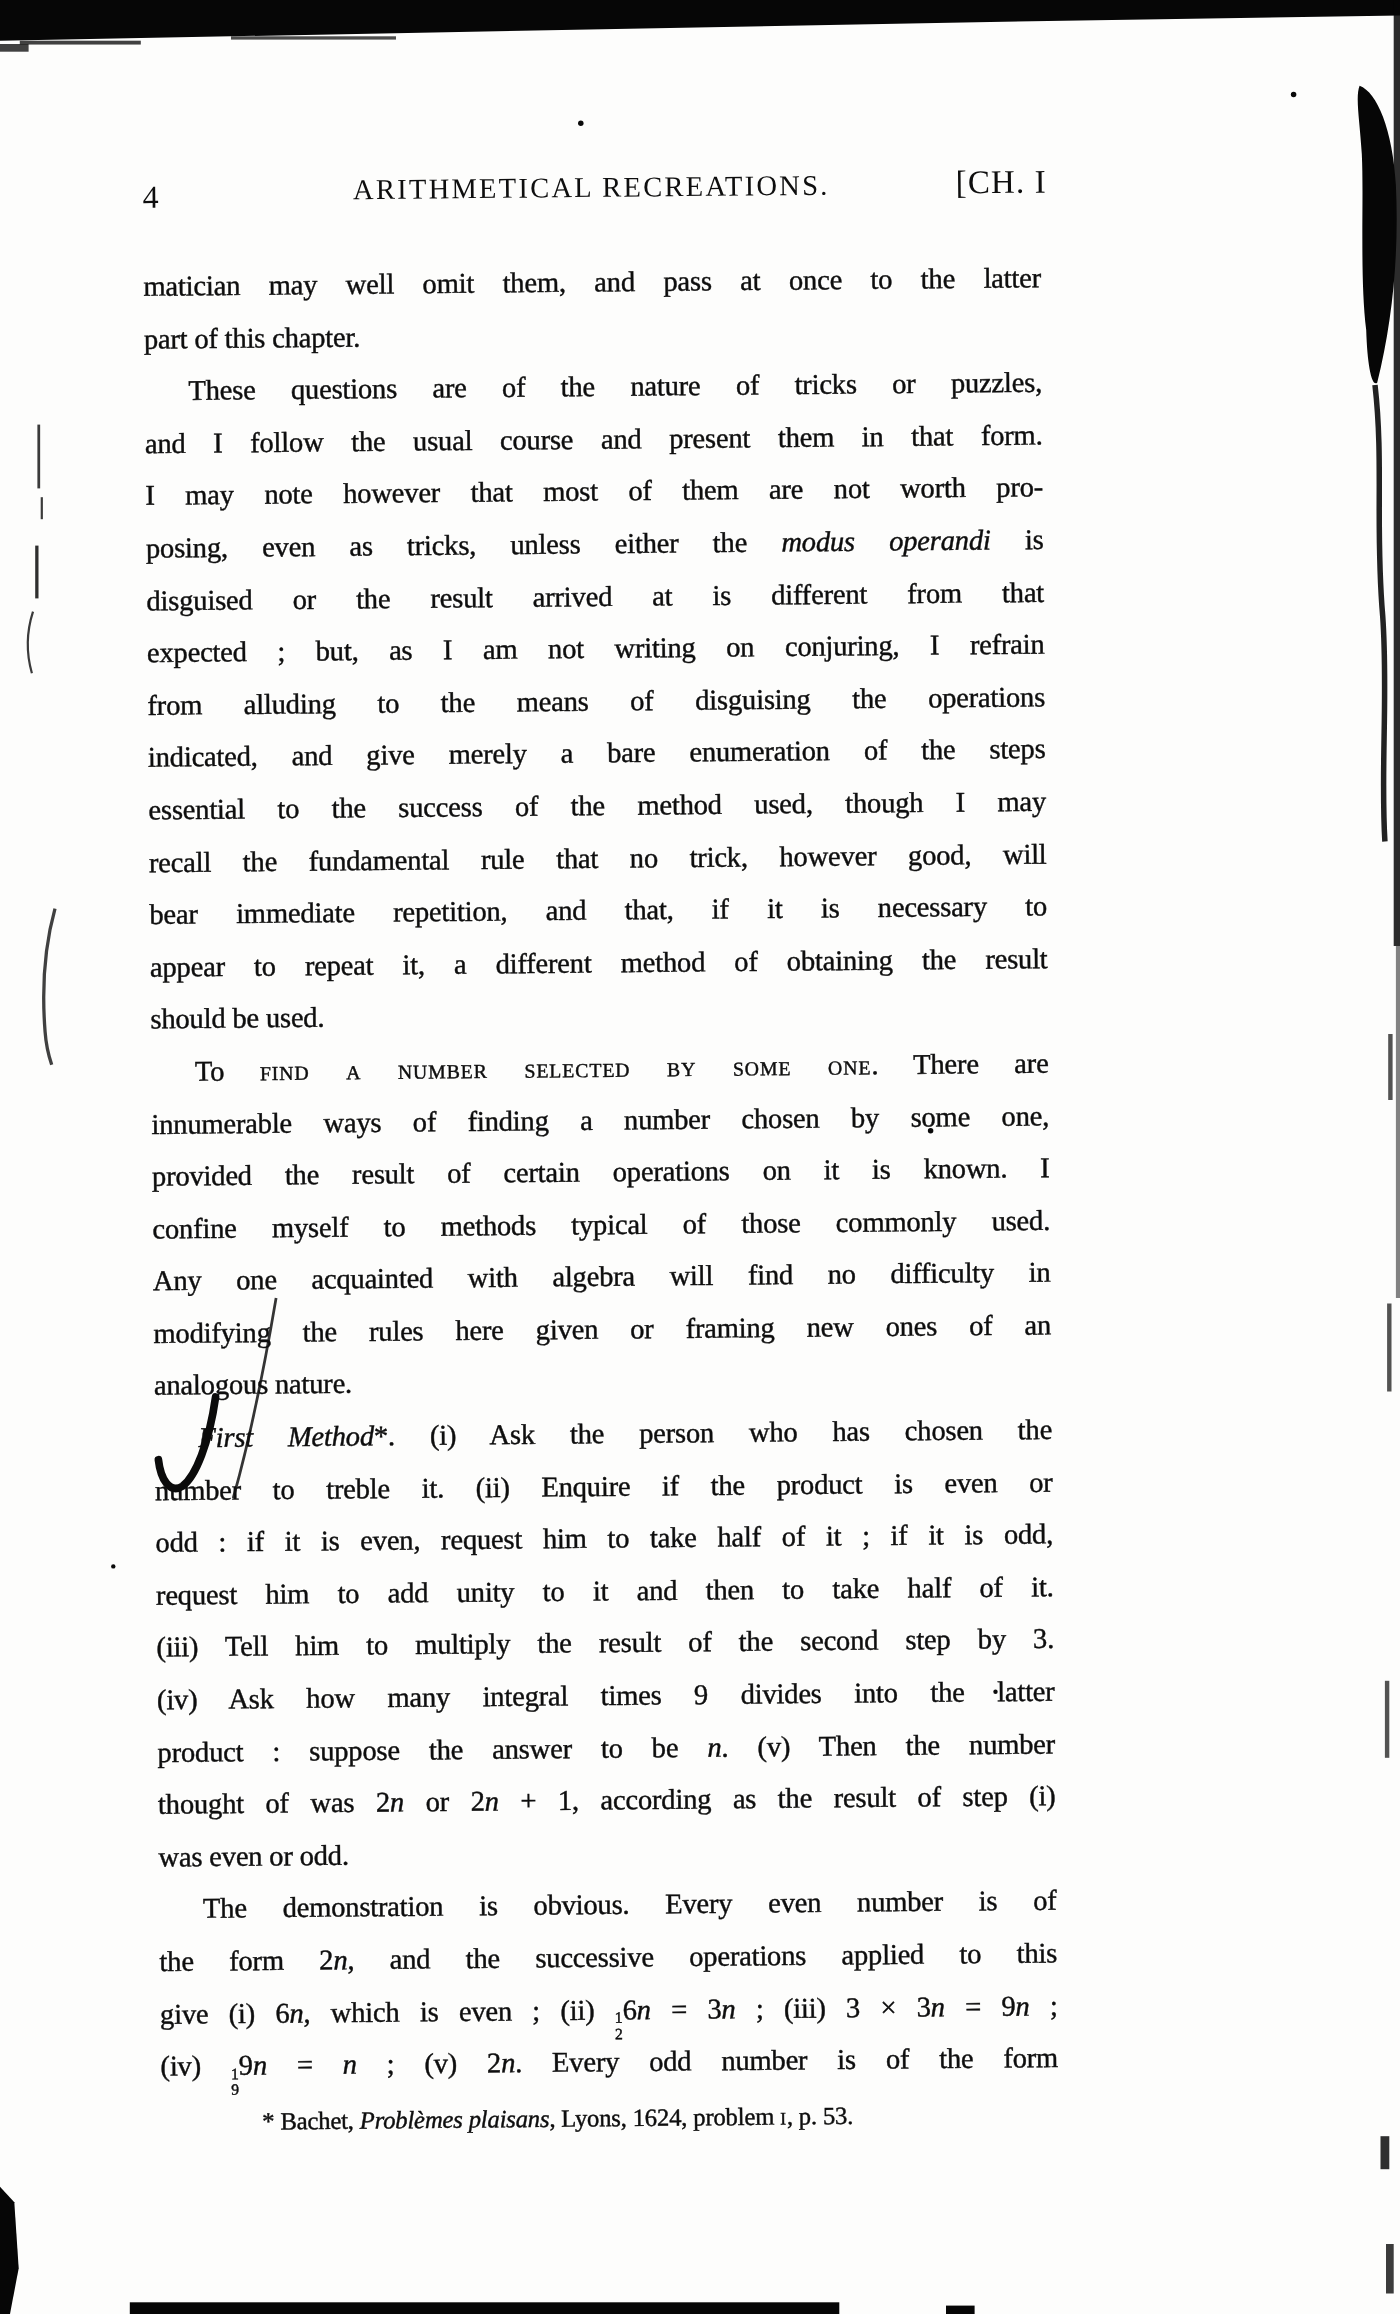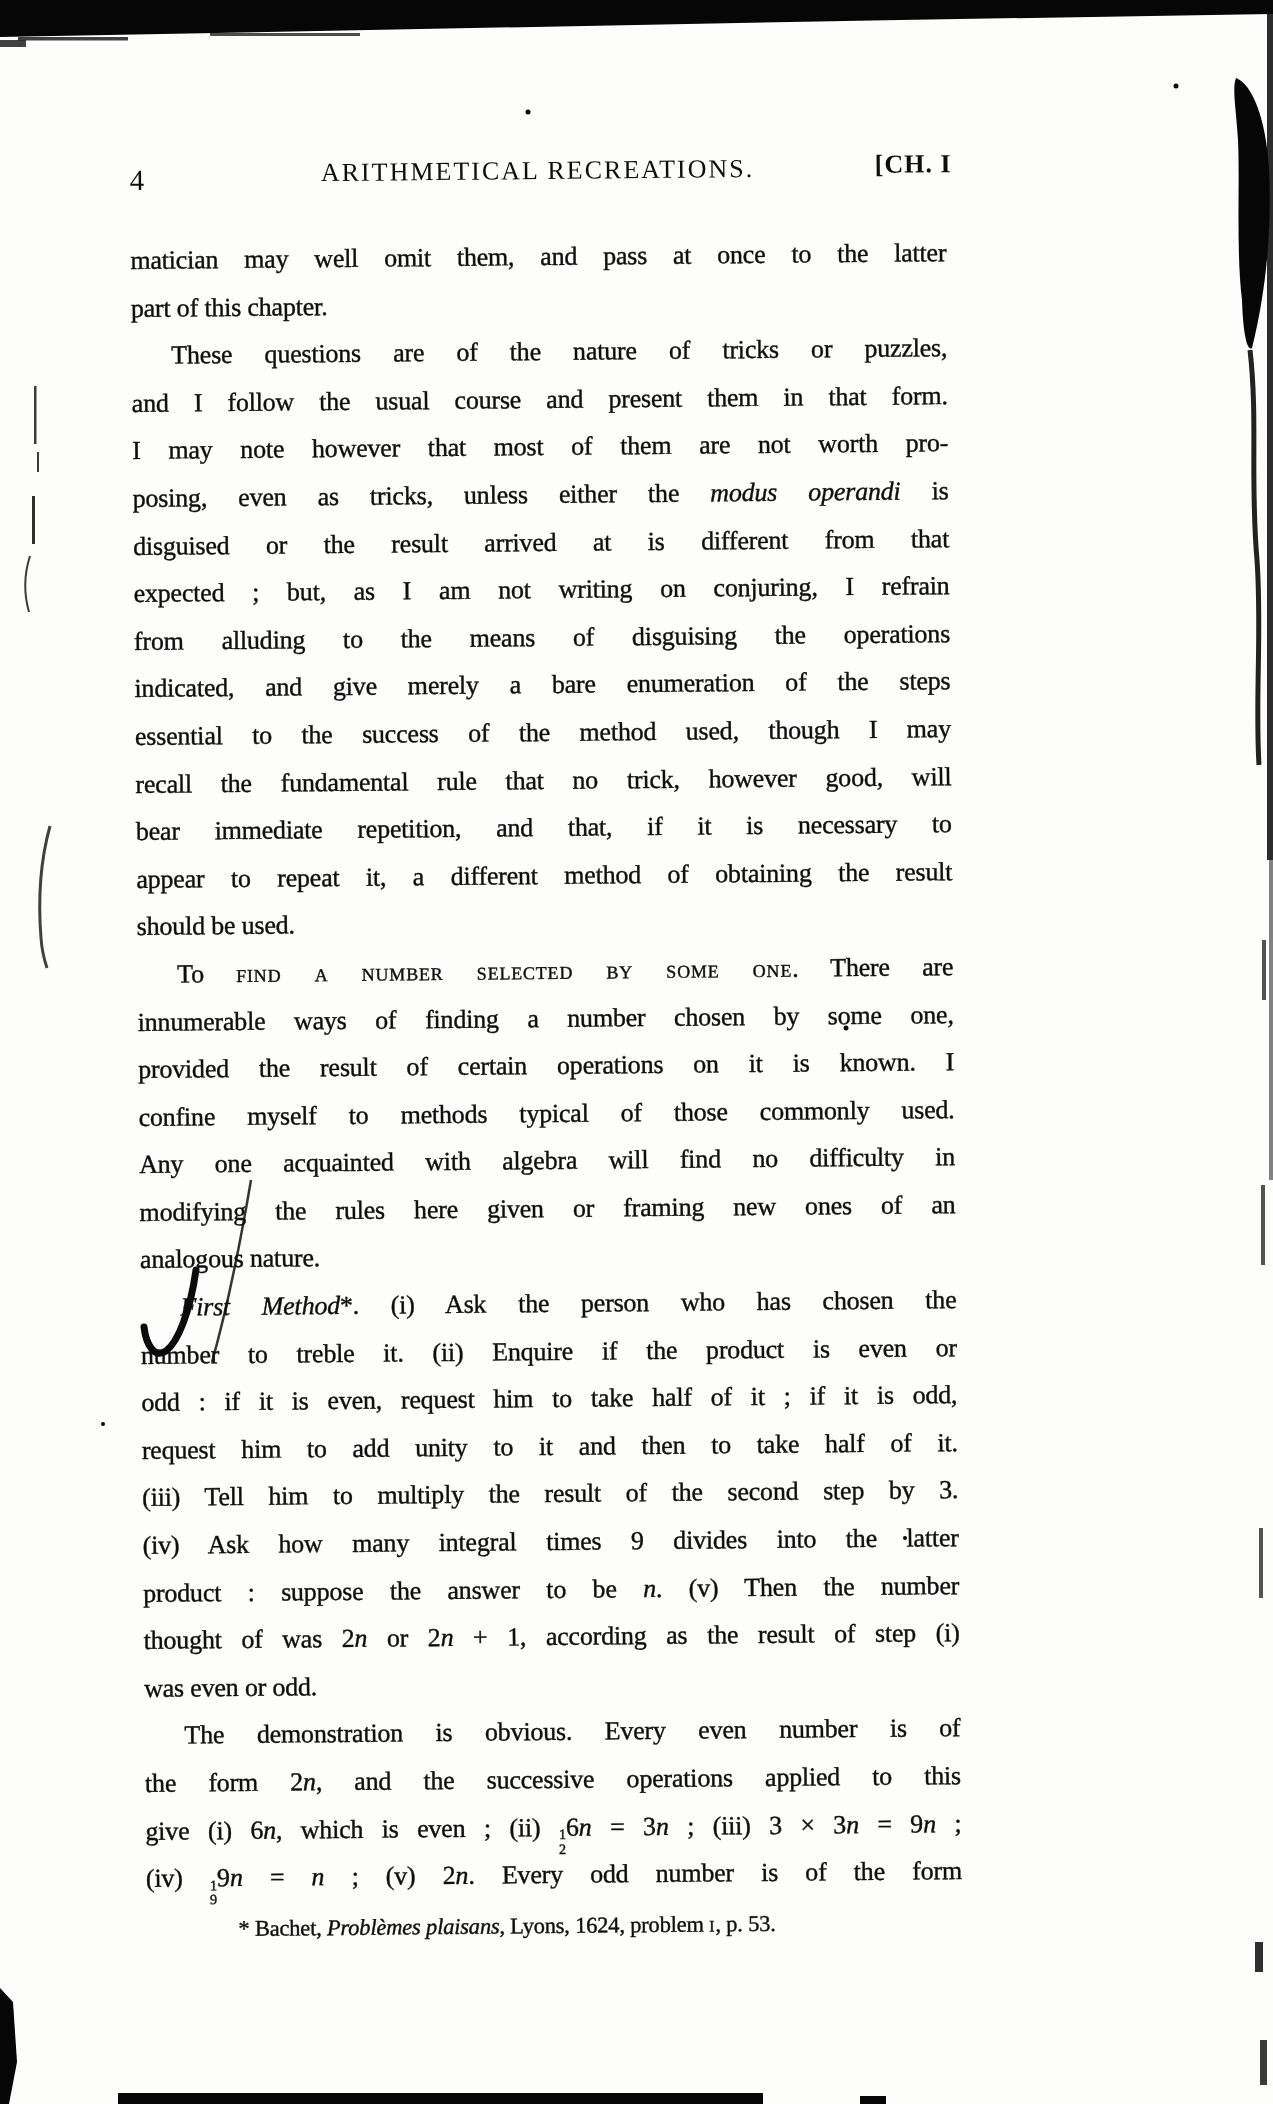--- a/index.html
+++ b/index.html
@@ -9,21 +9,21 @@
     font-family:"Liberation Serif","DejaVu Serif",serif;
     color:#0e0e0e;
   }
   .content {
     position:absolute; left:138px; top:0; width:816px; height:2104px;
     transform:rotate(-0.55deg); transform-origin:50% 50%;
   }
   .header { position:absolute; top:156px; left:0; right:0; height:40px; }
   .pgnum  { position:absolute; left:0; top:4px; font-size:29px; }
   .title  { text-align:center; font-size:26px; letter-spacing:2px; }
-  .chap   { position:absolute; right:-6px; top:-3px; font-size:26px; letter-spacing:1px;font-weight:bold; }
+  .chap   { position:absolute; right:-6px; top:-3px; font-size:30px; letter-spacing:1px; }
   .body {
     position:absolute; top:233px; left:0; right:0;
     font-size:26px; line-height:47.6px;
     -webkit-text-stroke:0.4px #111; letter-spacing:-0.2px;
   }
   .line { text-align:justify; text-align-last:justify; height:47.6px; overflow:visible; }
   .line.end   { text-align-last:left; }
   .line.first { text-indent:40px; }
   i { font-style:italic; }
   .sc { font-variant:small-caps; letter-spacing:0.8px; }

